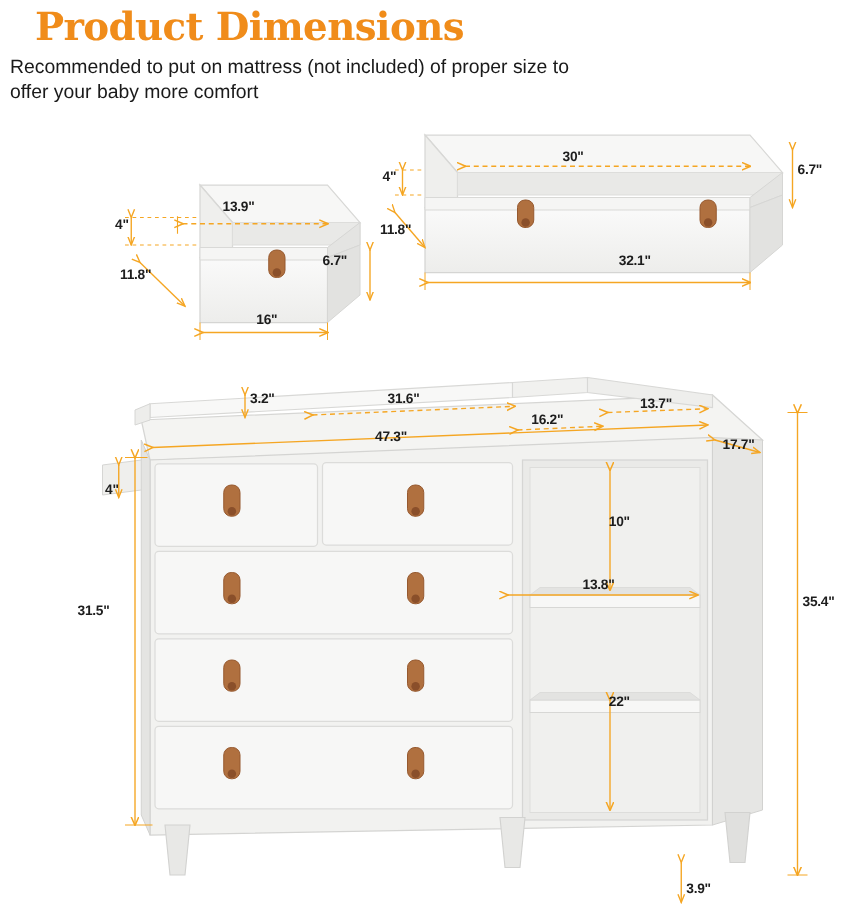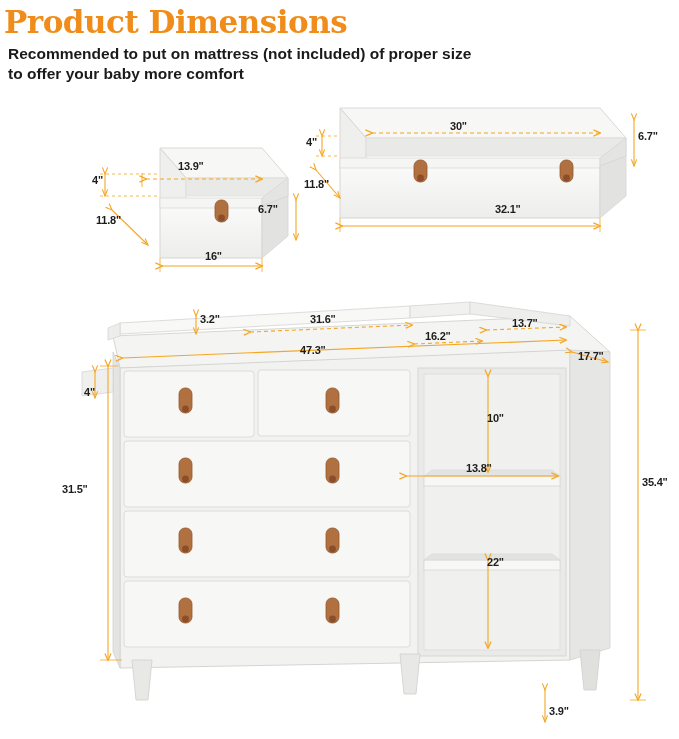--- a/index.html
+++ b/index.html
@@ -10,38 +10,37 @@
   body {
     width: 679px;
     height: 739px;
     position: relative;
     font-family: "Liberation Sans", sans-serif;
     overflow: hidden;
   }
 
   .title {
     position: absolute;
-    left: 4px;
+    left: 28px;
     top: 4px;
     font-family: "DejaVu Serif", serif;
     font-weight: bold;
     font-size: 31px;
     letter-spacing: -0.5px;
     color: #f08c1a;
     white-space: nowrap;
   }
   .subtitle {
     position: absolute;
     left: 8px;
     top: 44px;
     width: 470px;
     font-size: 15.5px;
     line-height: 20px;
     color: #1a1a1a;
-    font-weight: bold;
   }
 
   .stage {
     position: absolute;
     left: 0; top: 0;
     width: 679px; height: 739px;
   }
   .stage svg { display: block; }
 
   .dim {

